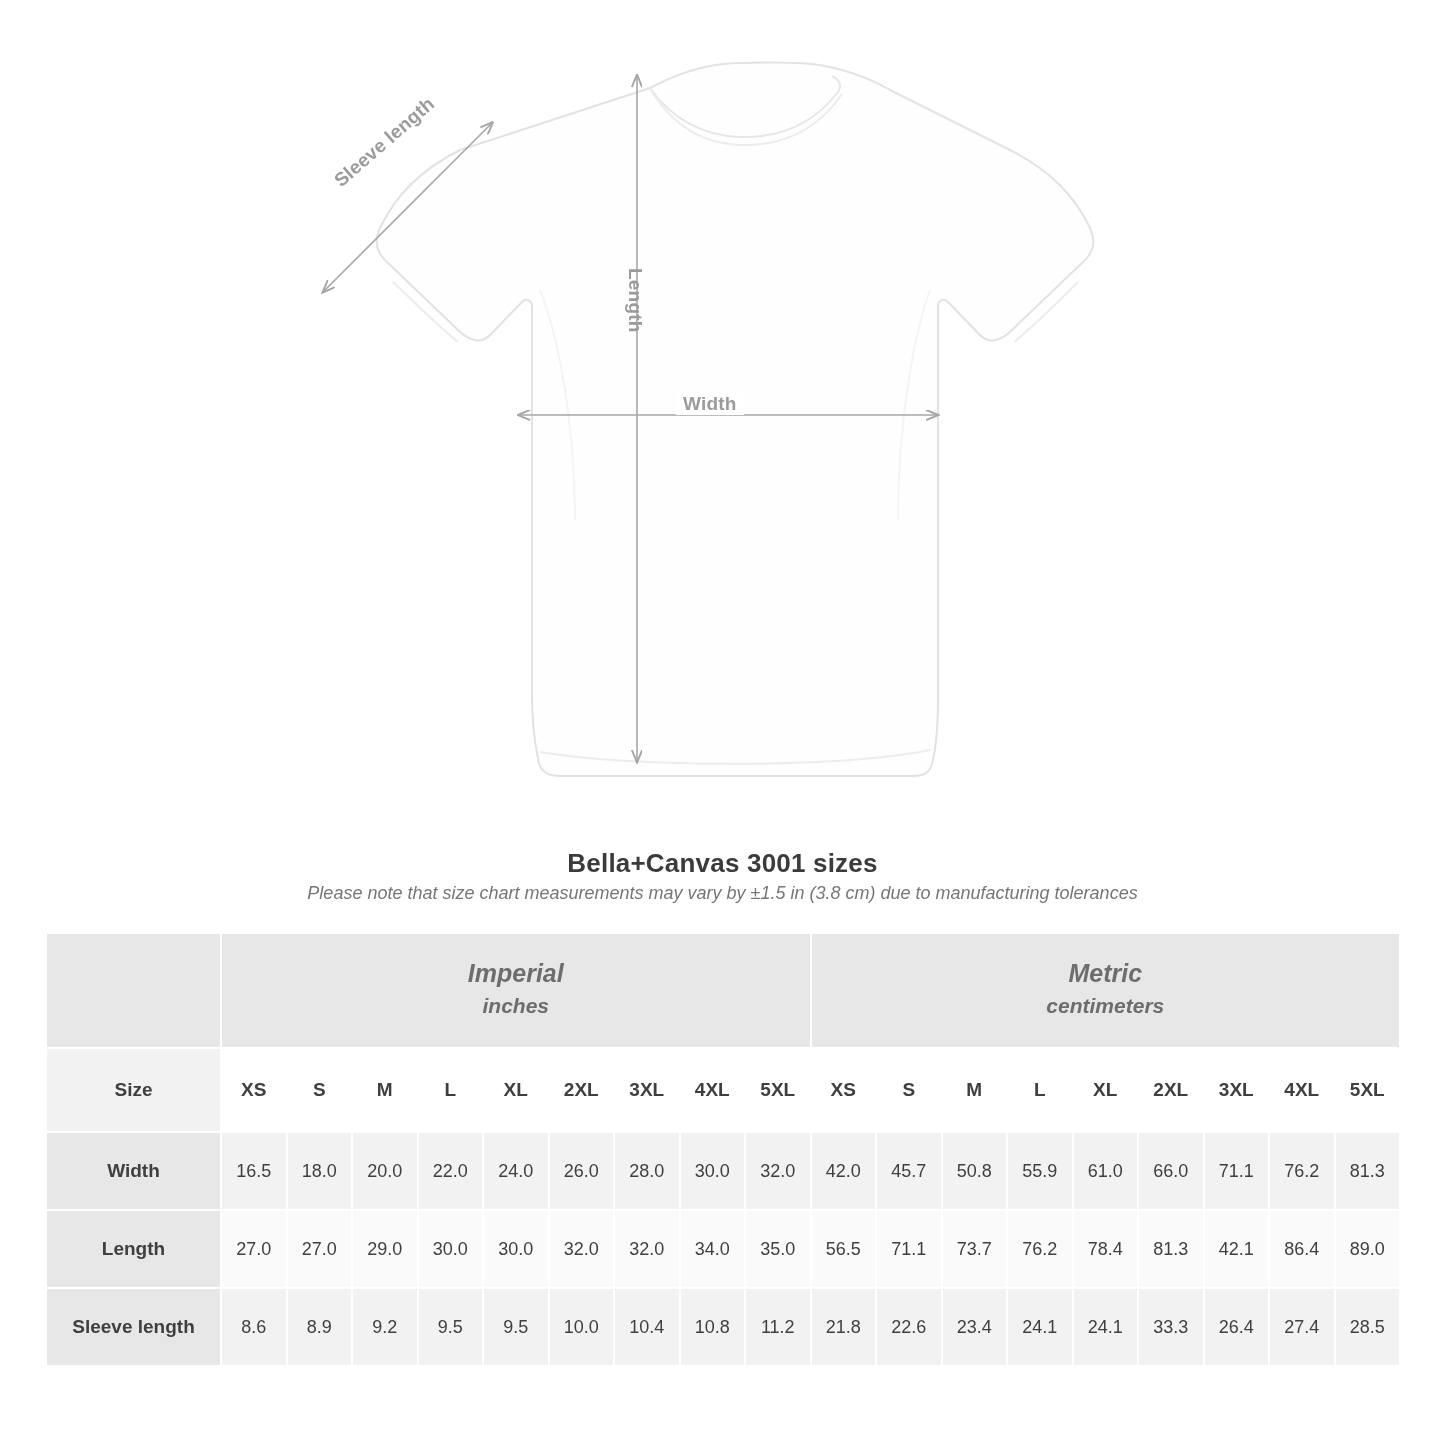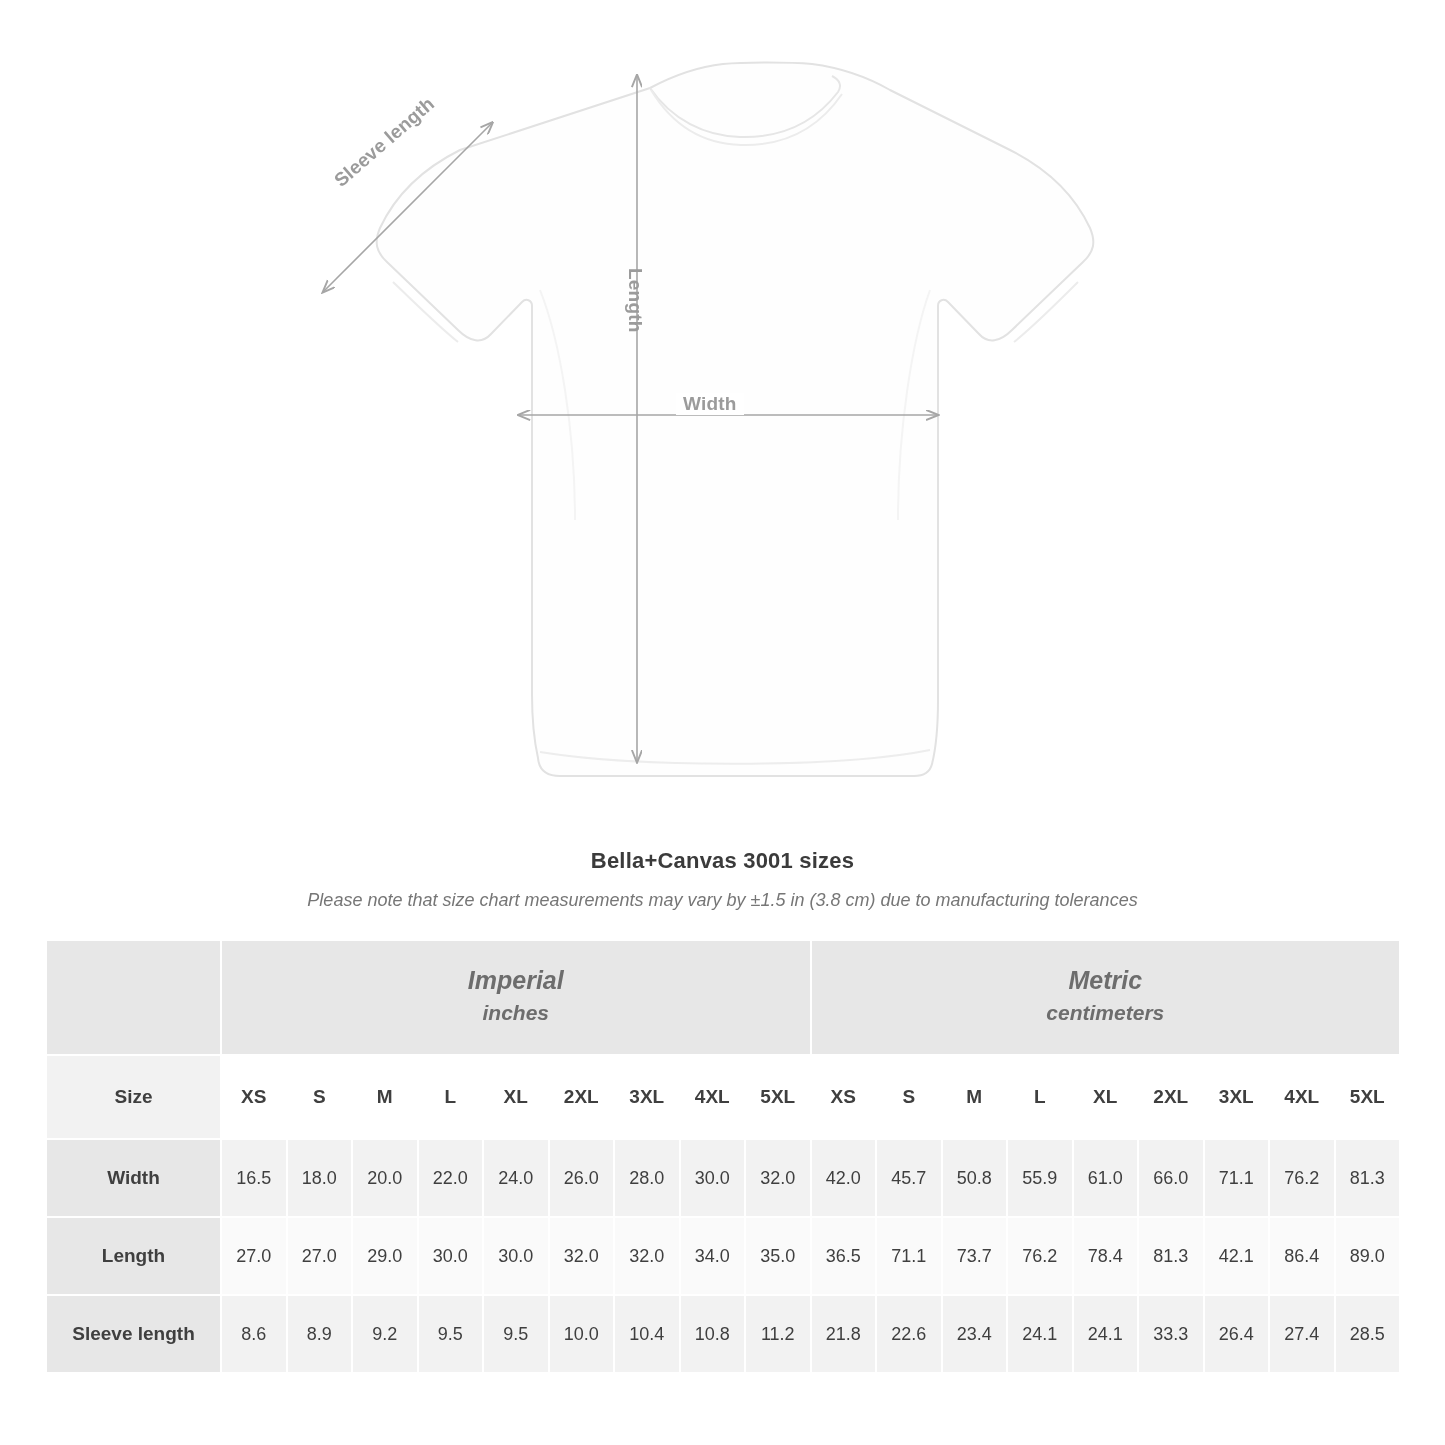--- a/index.html
+++ b/index.html
@@ -53,27 +53,27 @@
     background: #ffffff;
     padding: 0 7px;
   }
 
   
   .title-block {
     text-align: center;
     margin-top: 18px;
   }
   .chart-title {
-    font-size: 22px;
+    font-size: 26px;
     font-weight: bold;
     color: #3b3b3b;
     letter-spacing: 0.2px;
   }
   .chart-note {
-    margin-top: 16px;
+    margin-top: 4px;
     font-size: 18px;
     font-style: italic;
     color: #767676;
   }
 
   
   .table-wrap {
     margin: 28px 45px 0 45px;
   }
   table.size-table {
@@ -294,21 +294,21 @@
         <td class="rowhead">Length</td>
         <td class="value">27.0</td>
         <td class="value">27.0</td>
         <td class="value">29.0</td>
         <td class="value">30.0</td>
         <td class="value">30.0</td>
         <td class="value">32.0</td>
         <td class="value">32.0</td>
         <td class="value">34.0</td>
         <td class="value">35.0</td>
-        <td class="value">36.5</td>
+        <td class="value">56.5</td>
         <td class="value">71.1</td>
         <td class="value">73.7</td>
         <td class="value">76.2</td>
         <td class="value">78.4</td>
         <td class="value">81.3</td>
         <td class="value">42.1</td>
         <td class="value">86.4</td>
         <td class="value">89.0</td>
       </tr>
 

